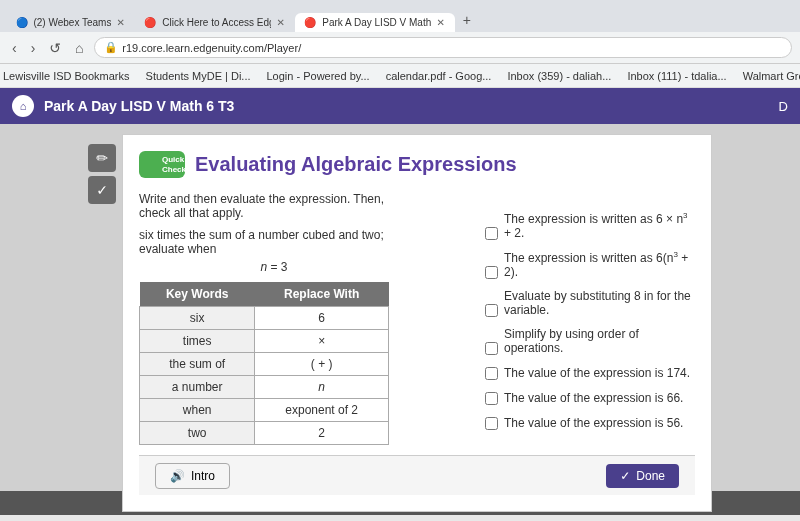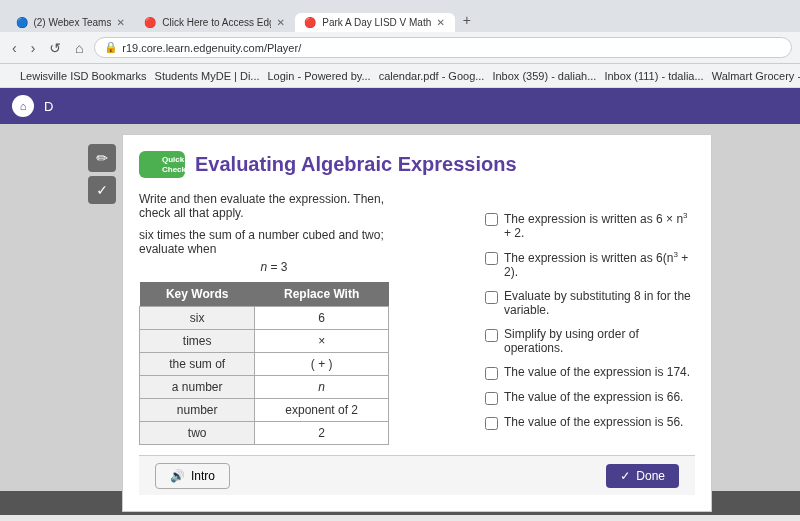--- a/index.html
+++ b/index.html
@@ -10,21 +10,21 @@
     .tab { display: flex; align-items: center; padding: 4px 10px; border-radius: 6px 6px 0 0; font-size: 11px; color: #333; background: #dee1e6; gap: 5px; max-width: 160px; }
     .tab.active { background: #fff; }
     .tab-close { font-size: 10px; color: #666; cursor: pointer; }
     .new-tab { padding: 4px 8px; font-size: 14px; color: #555; cursor: pointer; }
 
     .browser-bar { background: #f1f3f4; display: flex; align-items: center; padding: 4px 8px; gap: 6px; height: 32px; border-bottom: 1px solid #ccc; }
     .nav-btn { background: none; border: none; font-size: 14px; color: #555; cursor: pointer; padding: 2px 4px; }
     .url-bar { flex: 1; background: #fff; border: 1px solid #ccc; border-radius: 12px; padding: 3px 10px; font-size: 11px; color: #333; display: flex; align-items: center; gap: 4px; }
     .url-lock { color: #555; }
 
-    .bookmarks-bar { background: #f1f3f4; display: flex; align-items: center; padding: 2px 20px; gap: 8px; height: 24px; border-bottom: 1px solid #ddd; font-size: 11px; overflow: hidden; }
+    .bookmarks-bar { background: #f1f3f4; display: flex; align-items: center; padding: 2px 3px; gap: 16px; height: 24px; border-bottom: 1px solid #ddd; font-size: 11px; overflow: hidden; }
     .bookmark-item { white-space: nowrap; color: #333; cursor: pointer; display: flex; align-items: center; gap: 3px; }
 
     
     .app-header { background: #4a3f8c; color: white; display: flex; align-items: center; padding: 0 12px; height: 36px; }
     .app-header-icon { width: 22px; height: 22px; background: #fff; border-radius: 50%; display: flex; align-items: center; justify-content: center; color: #4a3f8c; font-size: 11px; font-weight: bold; margin-right: 10px; }
     .app-title { font-size: 14px; font-weight: bold; flex: 1; }
     .app-header-right { font-size: 13px; }
 
     
     .main-content { background: #d0d0d0; padding: 10px; height: calc(521px - 32px - 32px - 24px - 36px - 30px); display: flex; justify-content: center; align-items: flex-start; }
@@ -42,21 +42,21 @@
 
     
     table { border-collapse: collapse; width: 250px; font-size: 12px; margin-bottom: 10px; }
     th { background: #737373; color: white; padding: 5px 10px; text-align: center; font-size: 12px; }
     td { border: 1px solid #aaa; padding: 4px 24px; text-align: center; color: #333; }
     td:first-child { background: #f0f0f0; }
     td em { font-style: italic; }
 
     
     .options-panel { position: absolute; right: 16px; top: 76px; width: 210px; }
-    .option-item { display: flex; align-items: flex-start; gap: 6px; margin-bottom: 10px; font-size: 12px; color: #333; }
+    .option-item { display: flex; align-items: flex-end; gap: 6px; margin-bottom: 10px; font-size: 12px; color: #333; }
     .option-item input[type=checkbox] { margin-top: 2px; flex-shrink: 0; }
 
     
     .bottom-bar { background: #f5f5f5; border-top: 1px solid #ccc; display: flex; align-items: center; justify-content: space-between; padding: 6px 16px; height: 40px; }
     .intro-btn { background: #f5f5f5; border: 1px solid #aaa; border-radius: 4px; padding: 5px 14px; font-size: 12px; cursor: pointer; display: flex; align-items: center; gap: 6px; }
     .done-btn { background: #4a3f8c; color: white; border: none; border-radius: 4px; padding: 5px 14px; font-size: 12px; cursor: pointer; display: flex; align-items: center; gap: 6px; }
 
     
     .progress-bar { background: #555; display: flex; align-items: center; justify-content: center; gap: 3px; padding: 5px 0; height: 24px; }
     .prog-arrow { color: #ccc; font-size: 14px; cursor: pointer; }
@@ -103,20 +103,21 @@
   <span class="bookmark-item">Students MyDE | Di...</span>
   <span class="bookmark-item">Login - Powered by...</span>
   <span class="bookmark-item">calendar.pdf - Goog...</span>
   <span class="bookmark-item">Inbox (359) - daliah...</span>
   <span class="bookmark-item">Inbox (111) - tdalia...</span>
   <span class="bookmark-item">Walmart Grocery -...</span>
 </div>
 
 <div class="app-header">
   <div class="app-header-icon">⌂</div>
+  <span class="app-title">Park A Day LISD V Math 6 T3</span>
   <span class="app-header-right">D</span>
 </div>
 
 <div class="main-content">
 
   <div style="display:flex; flex-direction:column; gap:4px; margin-right:6px; padding-top:10px;">
     <div style="background:#6a6a6a; border-radius:4px; width:28px; height:28px; display:flex; align-items:center; justify-content:center; cursor:pointer;">
       <span style="color:white; font-size:14px;">✏</span>
     </div>
     <div style="background:#6a6a6a; border-radius:4px; width:28px; height:28px; display:flex; align-items:center; justify-content:center; cursor:pointer;">
@@ -156,21 +157,21 @@
         </tr>
         <tr>
           <td>the sum of</td>
           <td>(   +   )</td>
         </tr>
         <tr>
           <td>a number</td>
           <td><em>n</em></td>
         </tr>
         <tr>
-          <td>number</td>
+          <td>when</td>
           <td>exponent of 2</td>
         </tr>
         <tr>
           <td>two</td>
           <td>2</td>
         </tr>
       </tbody>
     </table>
 
     <div class="options-panel">

